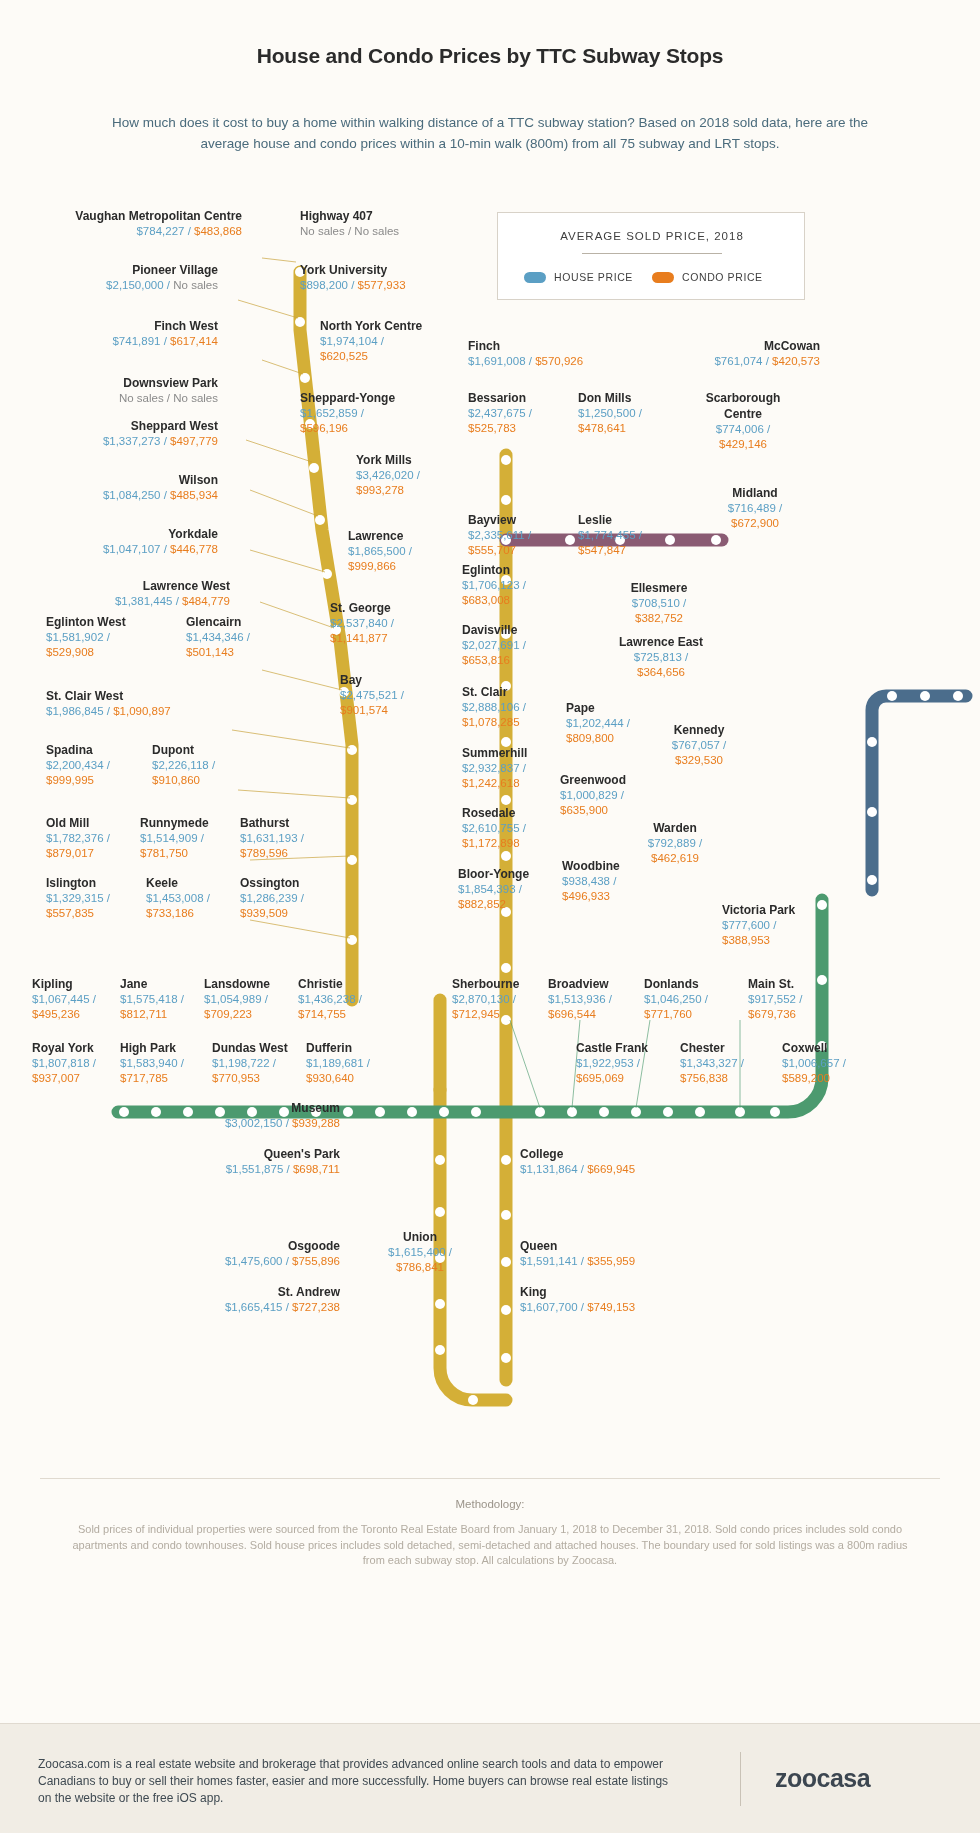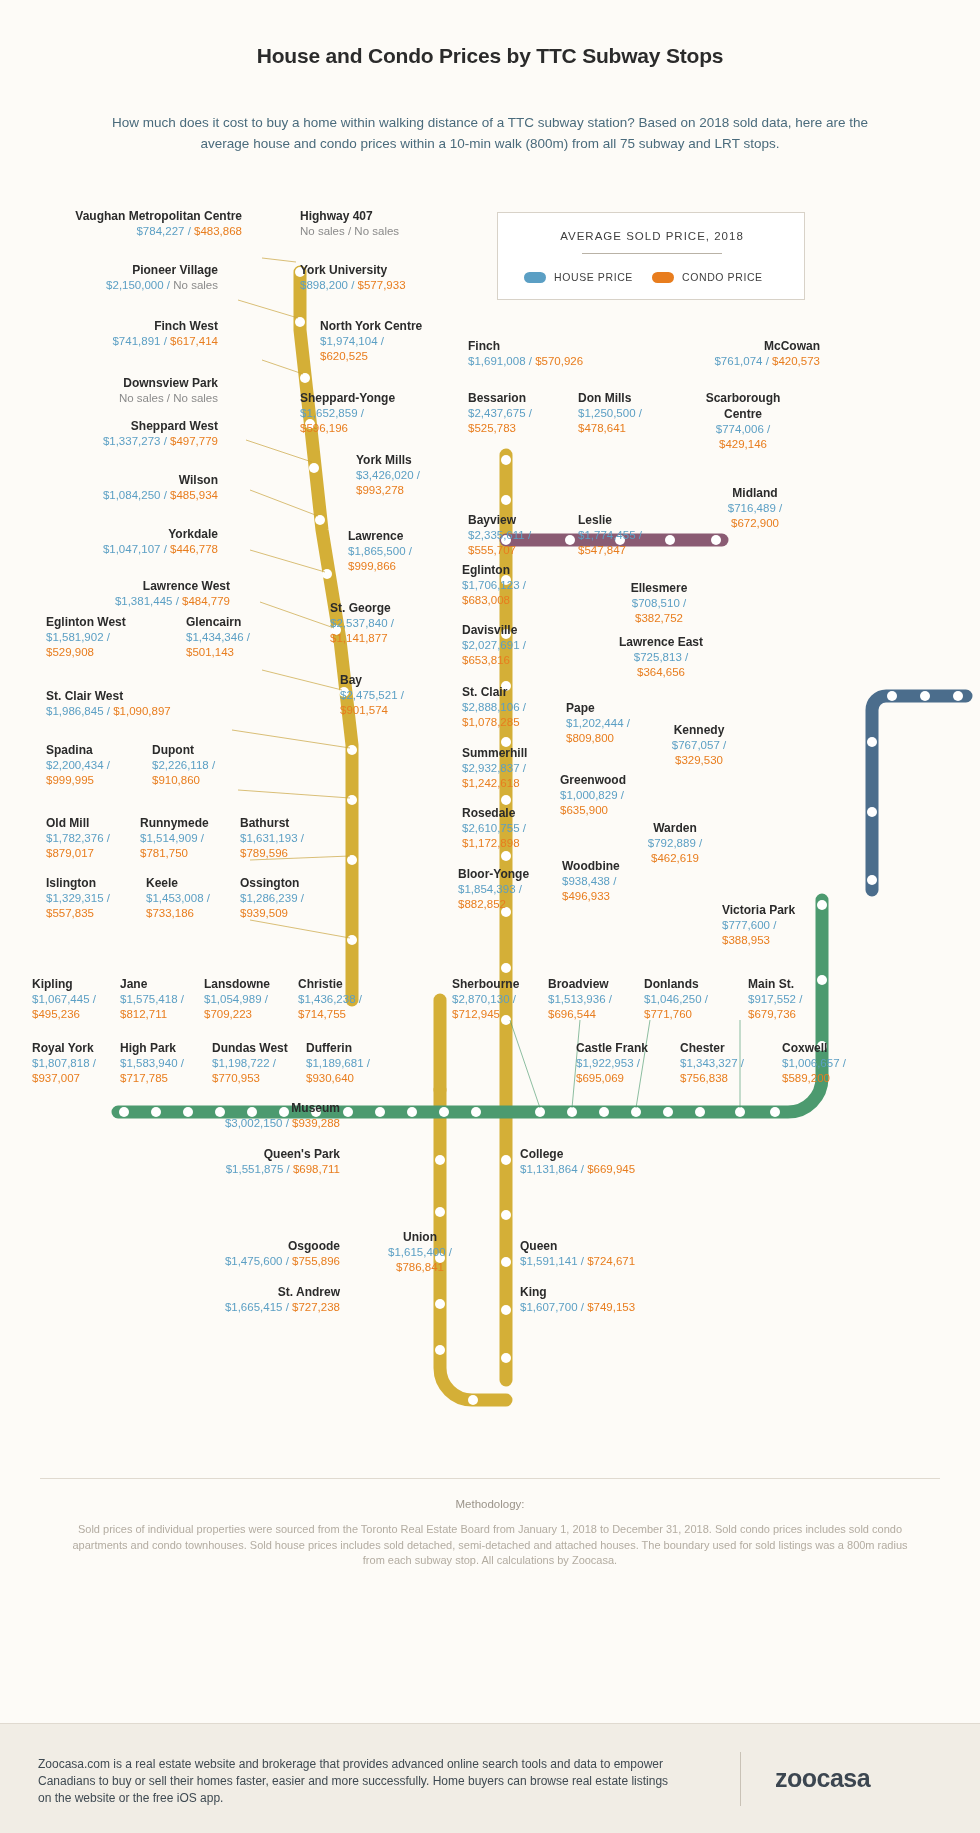--- a/index.html
+++ b/index.html
@@ -585,21 +585,21 @@
   <div class="st l" style="left:520px; top:1146px; width:280px;">
     <span class="nm">College</span>
     <span>$1,131,864</span> / <span class="cd">$669,945</span>
   </div>
   <div class="st r" style="left:60px; top:1238px; width:280px;">
     <span class="nm">Osgoode</span>
     <span>$1,475,600</span> / <span class="cd">$755,896</span>
   </div>
   <div class="st l" style="left:520px; top:1238px; width:280px;">
     <span class="nm">Queen</span>
-    <span>$1,591,141</span> / <span class="cd">$724,671</span>
+    <span>$1,591,141</span> / <span class="cd">$355,959</span>
   </div>
   <div class="st r" style="left:60px; top:1284px; width:280px;">
     <span class="nm">St. Andrew</span>
     <span>$1,665,415</span> / <span class="cd">$727,238</span>
   </div>
   <div class="st c" style="left:360px; top:1212px; width:120px;margin-top:17px;">
     <span class="nm">Union</span>
     <span>$1,615,400</span> /<br>
     <span class="cd">$786,841</span>
   </div>

